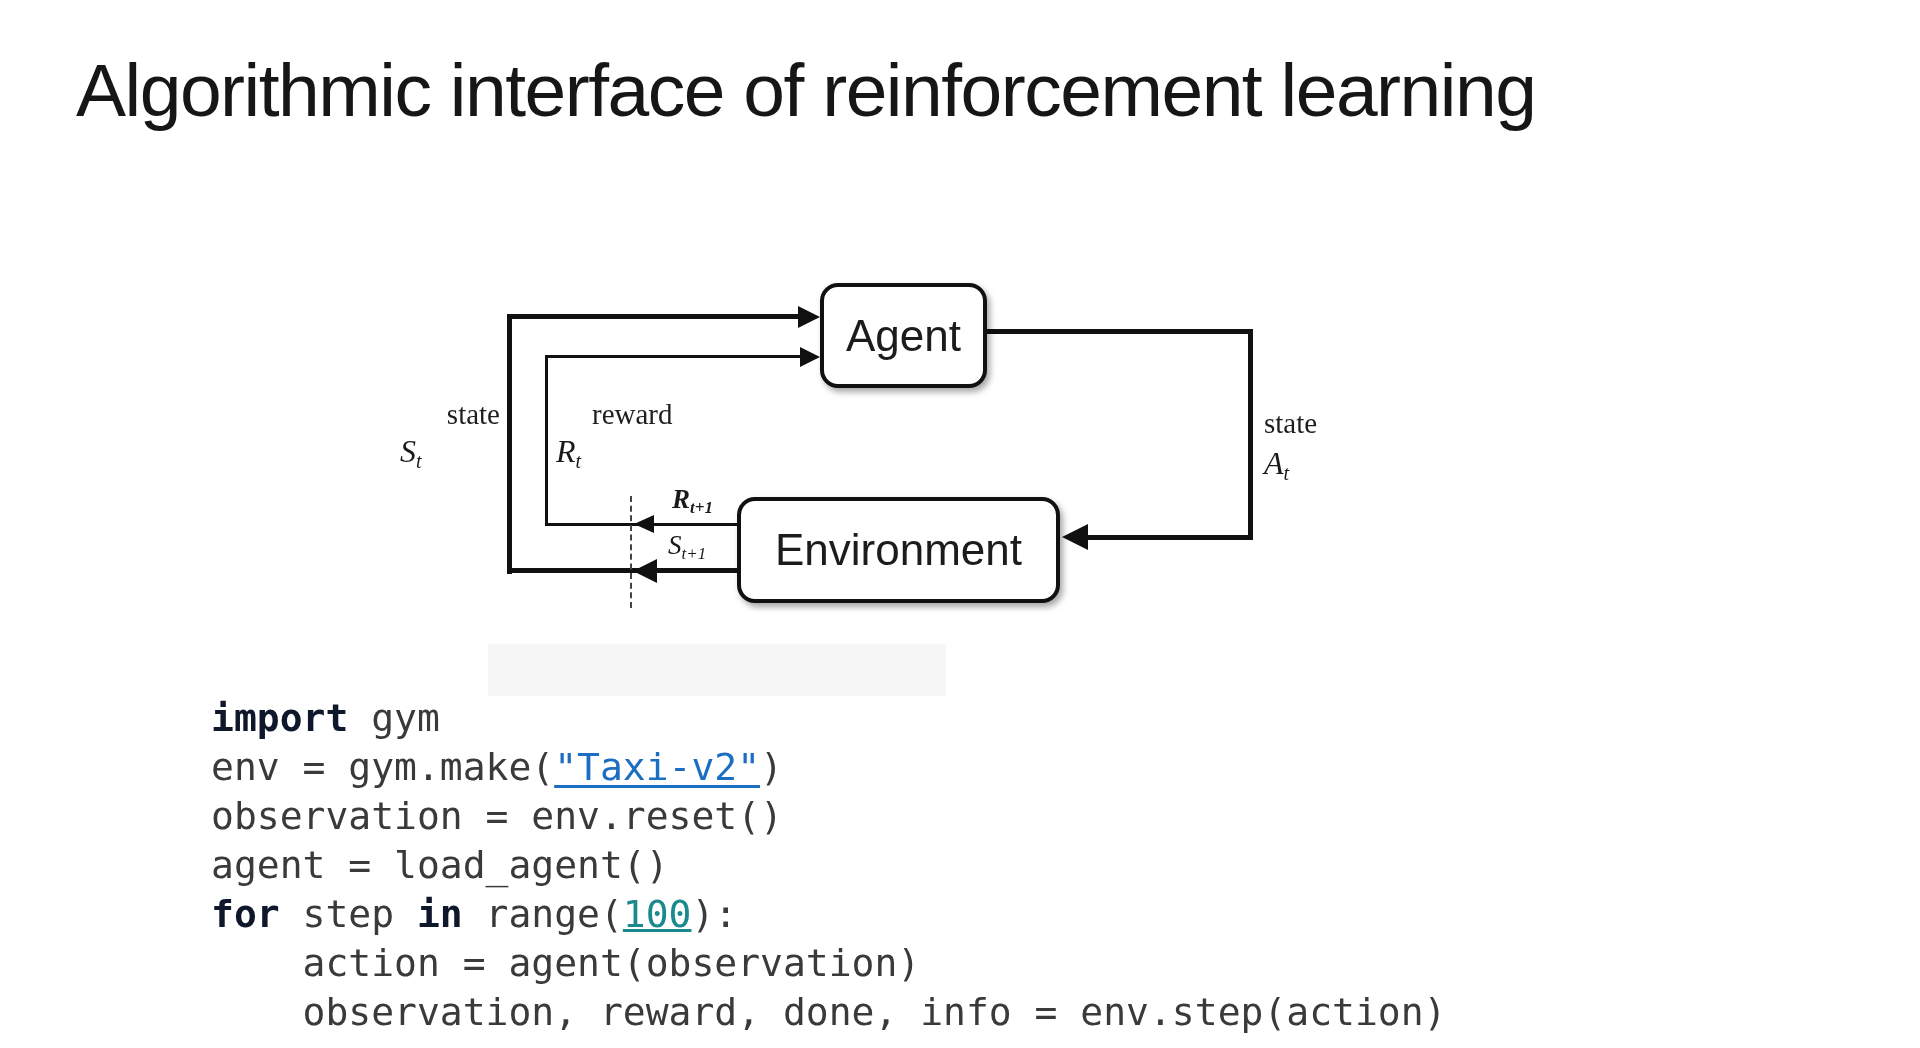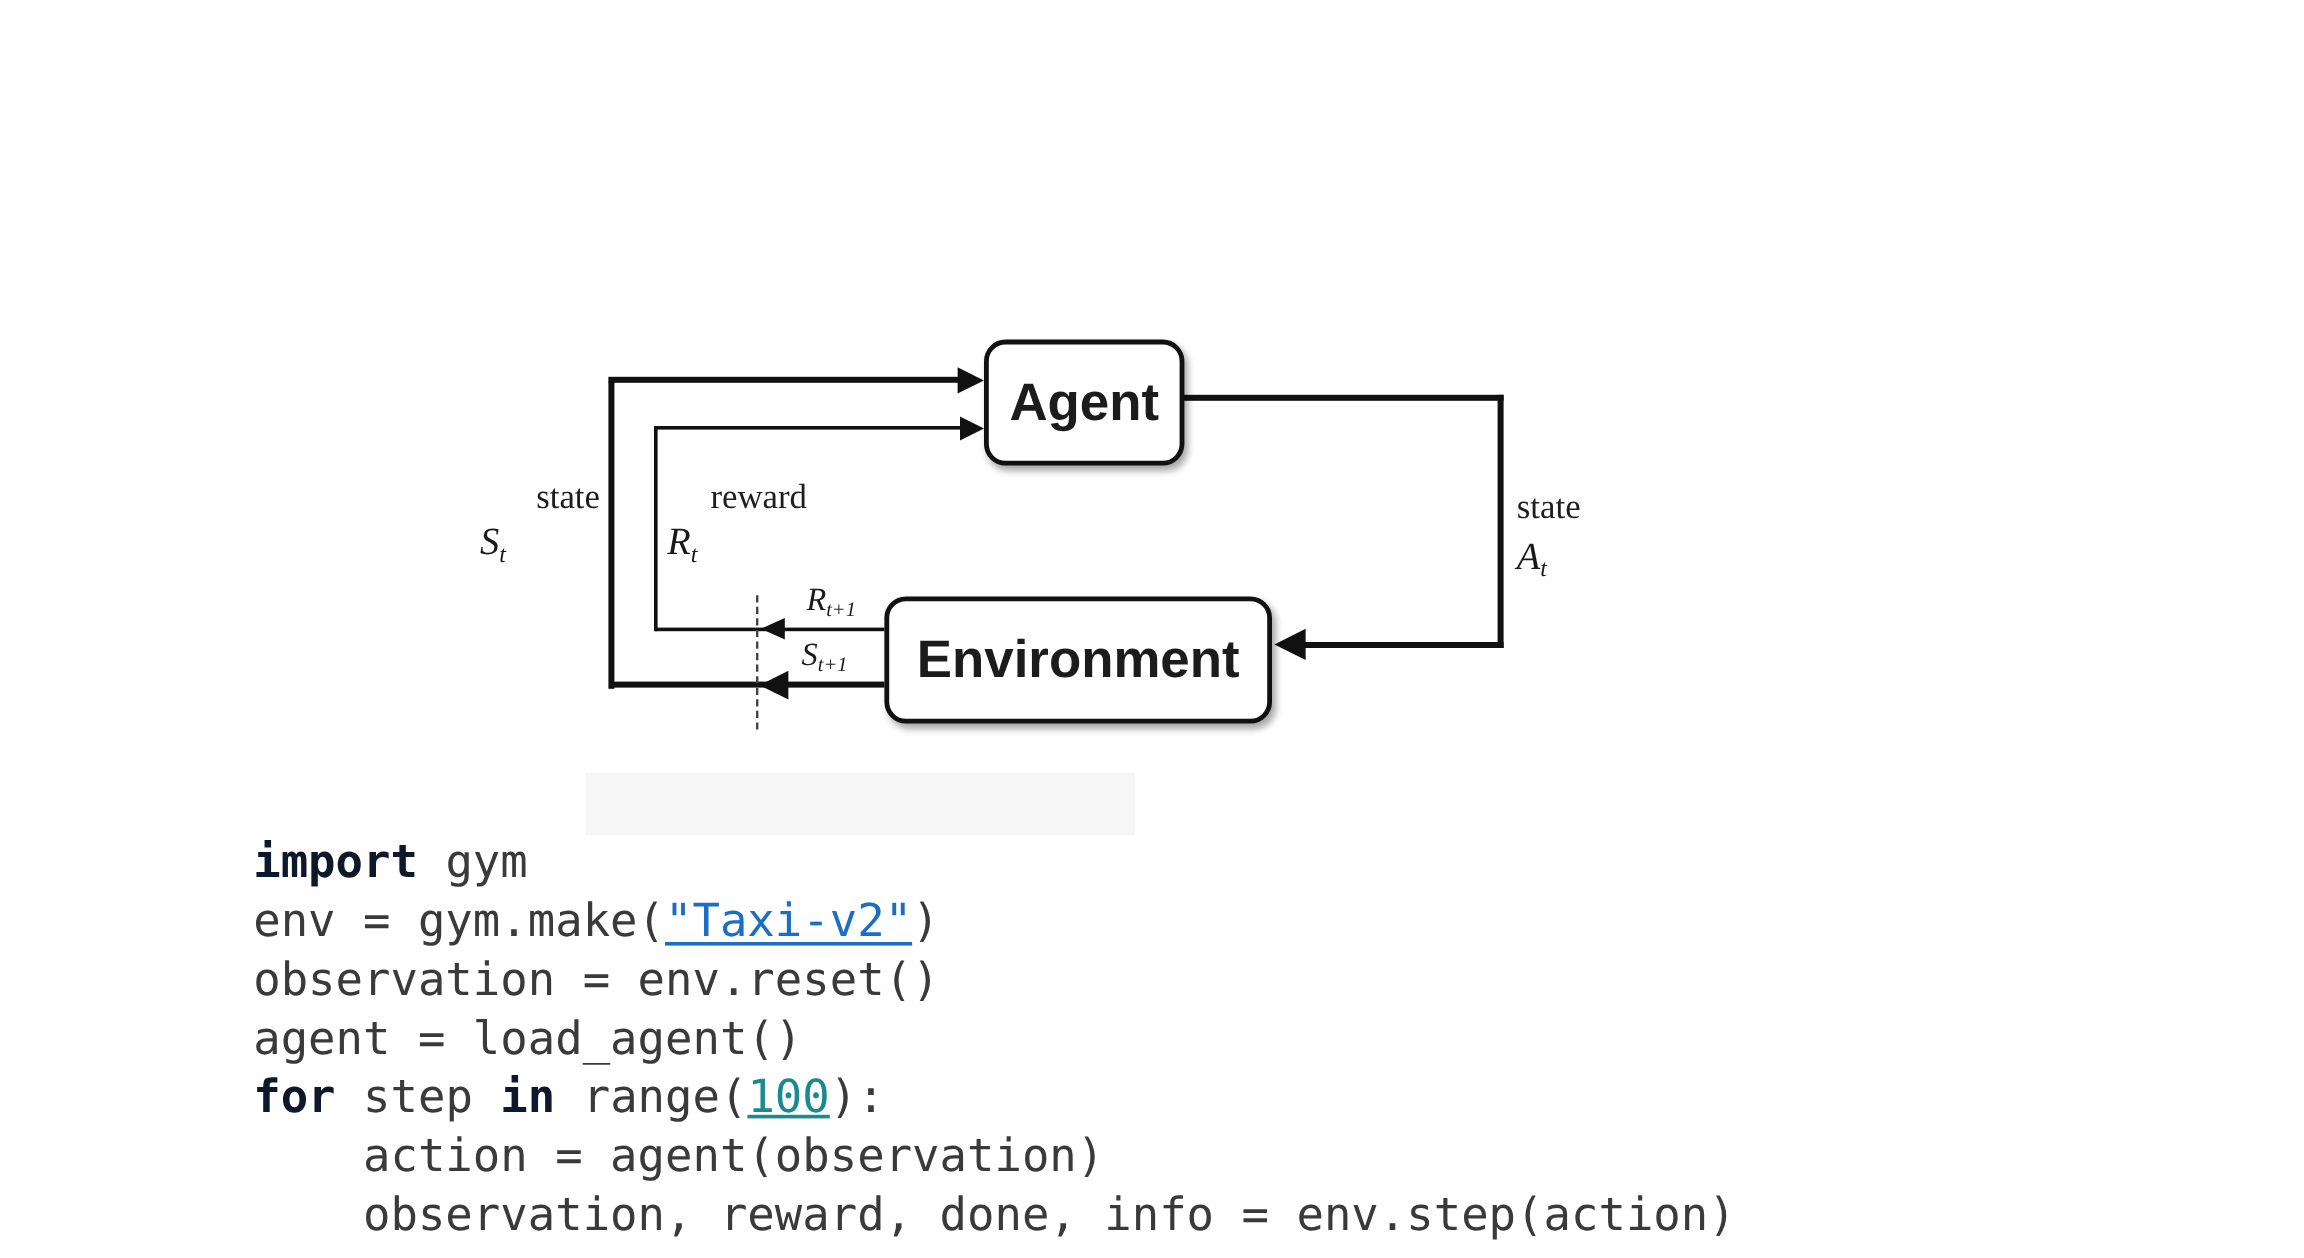--- a/index.html
+++ b/index.html
@@ -18,21 +18,20 @@
     font-family:"Liberation Sans",sans-serif;
     white-space:nowrap;
   }
   
   .node{
     position:absolute;background:#ffffff;
     border:4px solid #111;border-radius:18px;
     box-shadow:3px 4px 6px rgba(0,0,0,0.35);
     display:flex;align-items:center;justify-content:center;
     color:#1c1c1c;
-    font-weight:bold;
   }
   .node-agent{left:820px;top:283px;width:159px;height:97px;font-size:44px;}
   .node-env{left:737px;top:497px;width:315px;height:98px;font-size:44px;}
   .ln{position:absolute;background:#111;}
   .l-state-v{left:507px;top:318px;width:5px;height:256px;}
   .l-state-top{left:507px;top:314px;width:293px;height:5px;}
   .l-state-bot{left:509px;top:568px;width:228px;height:5px;}
   .l-reward-v{left:545px;top:356px;width:3px;height:170px;}
   .l-reward-top{left:545px;top:355px;width:257px;height:3px;}
   .l-rnext{left:546px;top:523px;width:191px;height:3px;}
@@ -55,21 +54,21 @@
   .dlabel{
     position:absolute;color:#1e1e1e;font-size:29px;line-height:1.1;
     font-family:Liberation Serif, serif;white-space:nowrap;
   }
   .lab-state{left:400px;top:399px;width:100px;text-align:right;}
   .lab-state-sym{left:400px;top:434px;width:78px;text-align:left;}
   .lab-reward{left:556px;top:399px;margin-left:36px;}
   .lab-reward-sym{left:556px;top:434px;}
   .lab-action{left:1264px;top:408px;}
   .lab-action-sym{left:1264px;top:446px;}
-  .lab-rnext{left:672px;top:485px;}
+  .lab-rnext{left:672px;top:485px;font-weight:bold;}
   .lab-snext{left:668px;top:531px;}
   .sym{
     font-family:"Liberation Serif",serif;font-style:italic;
     font-size:32px;color:#1a1a1a;
   }
   .sym small{font-size:20px;font-style:italic;vertical-align:-6px;letter-spacing:0;}
   .sym-sm{font-size:27px;}
   .sym-sm small{font-size:17px;vertical-align:-5px;}
   
   .artifact{
@@ -85,20 +84,21 @@
   .seg-kw{font-weight:bold;color:#0f172a;}
   .seg-link{color:var(--link,#1b6ec2);text-decoration:underline;
     text-decoration-thickness:3px;text-underline-offset:5px;cursor:pointer;}
   .seg-num{color:var(--num,#1a8a8e);text-decoration:underline;}
 </style>
 </head>
 <body>
 
 <div class="slide">
 
+  <h1 class="title">Algorithmic interface of reinforcement learning</h1>
 
   <div>
 
     <div class="ln l-state-v"></div>
     <div class="ln l-state-top"></div>
     <div class="ln l-state-bot"></div>
     <div class="ln l-reward-v"></div>
     <div class="ln l-reward-top"></div>
     <div class="ln l-rnext"></div>
     <div class="ln l-action-top"></div>

